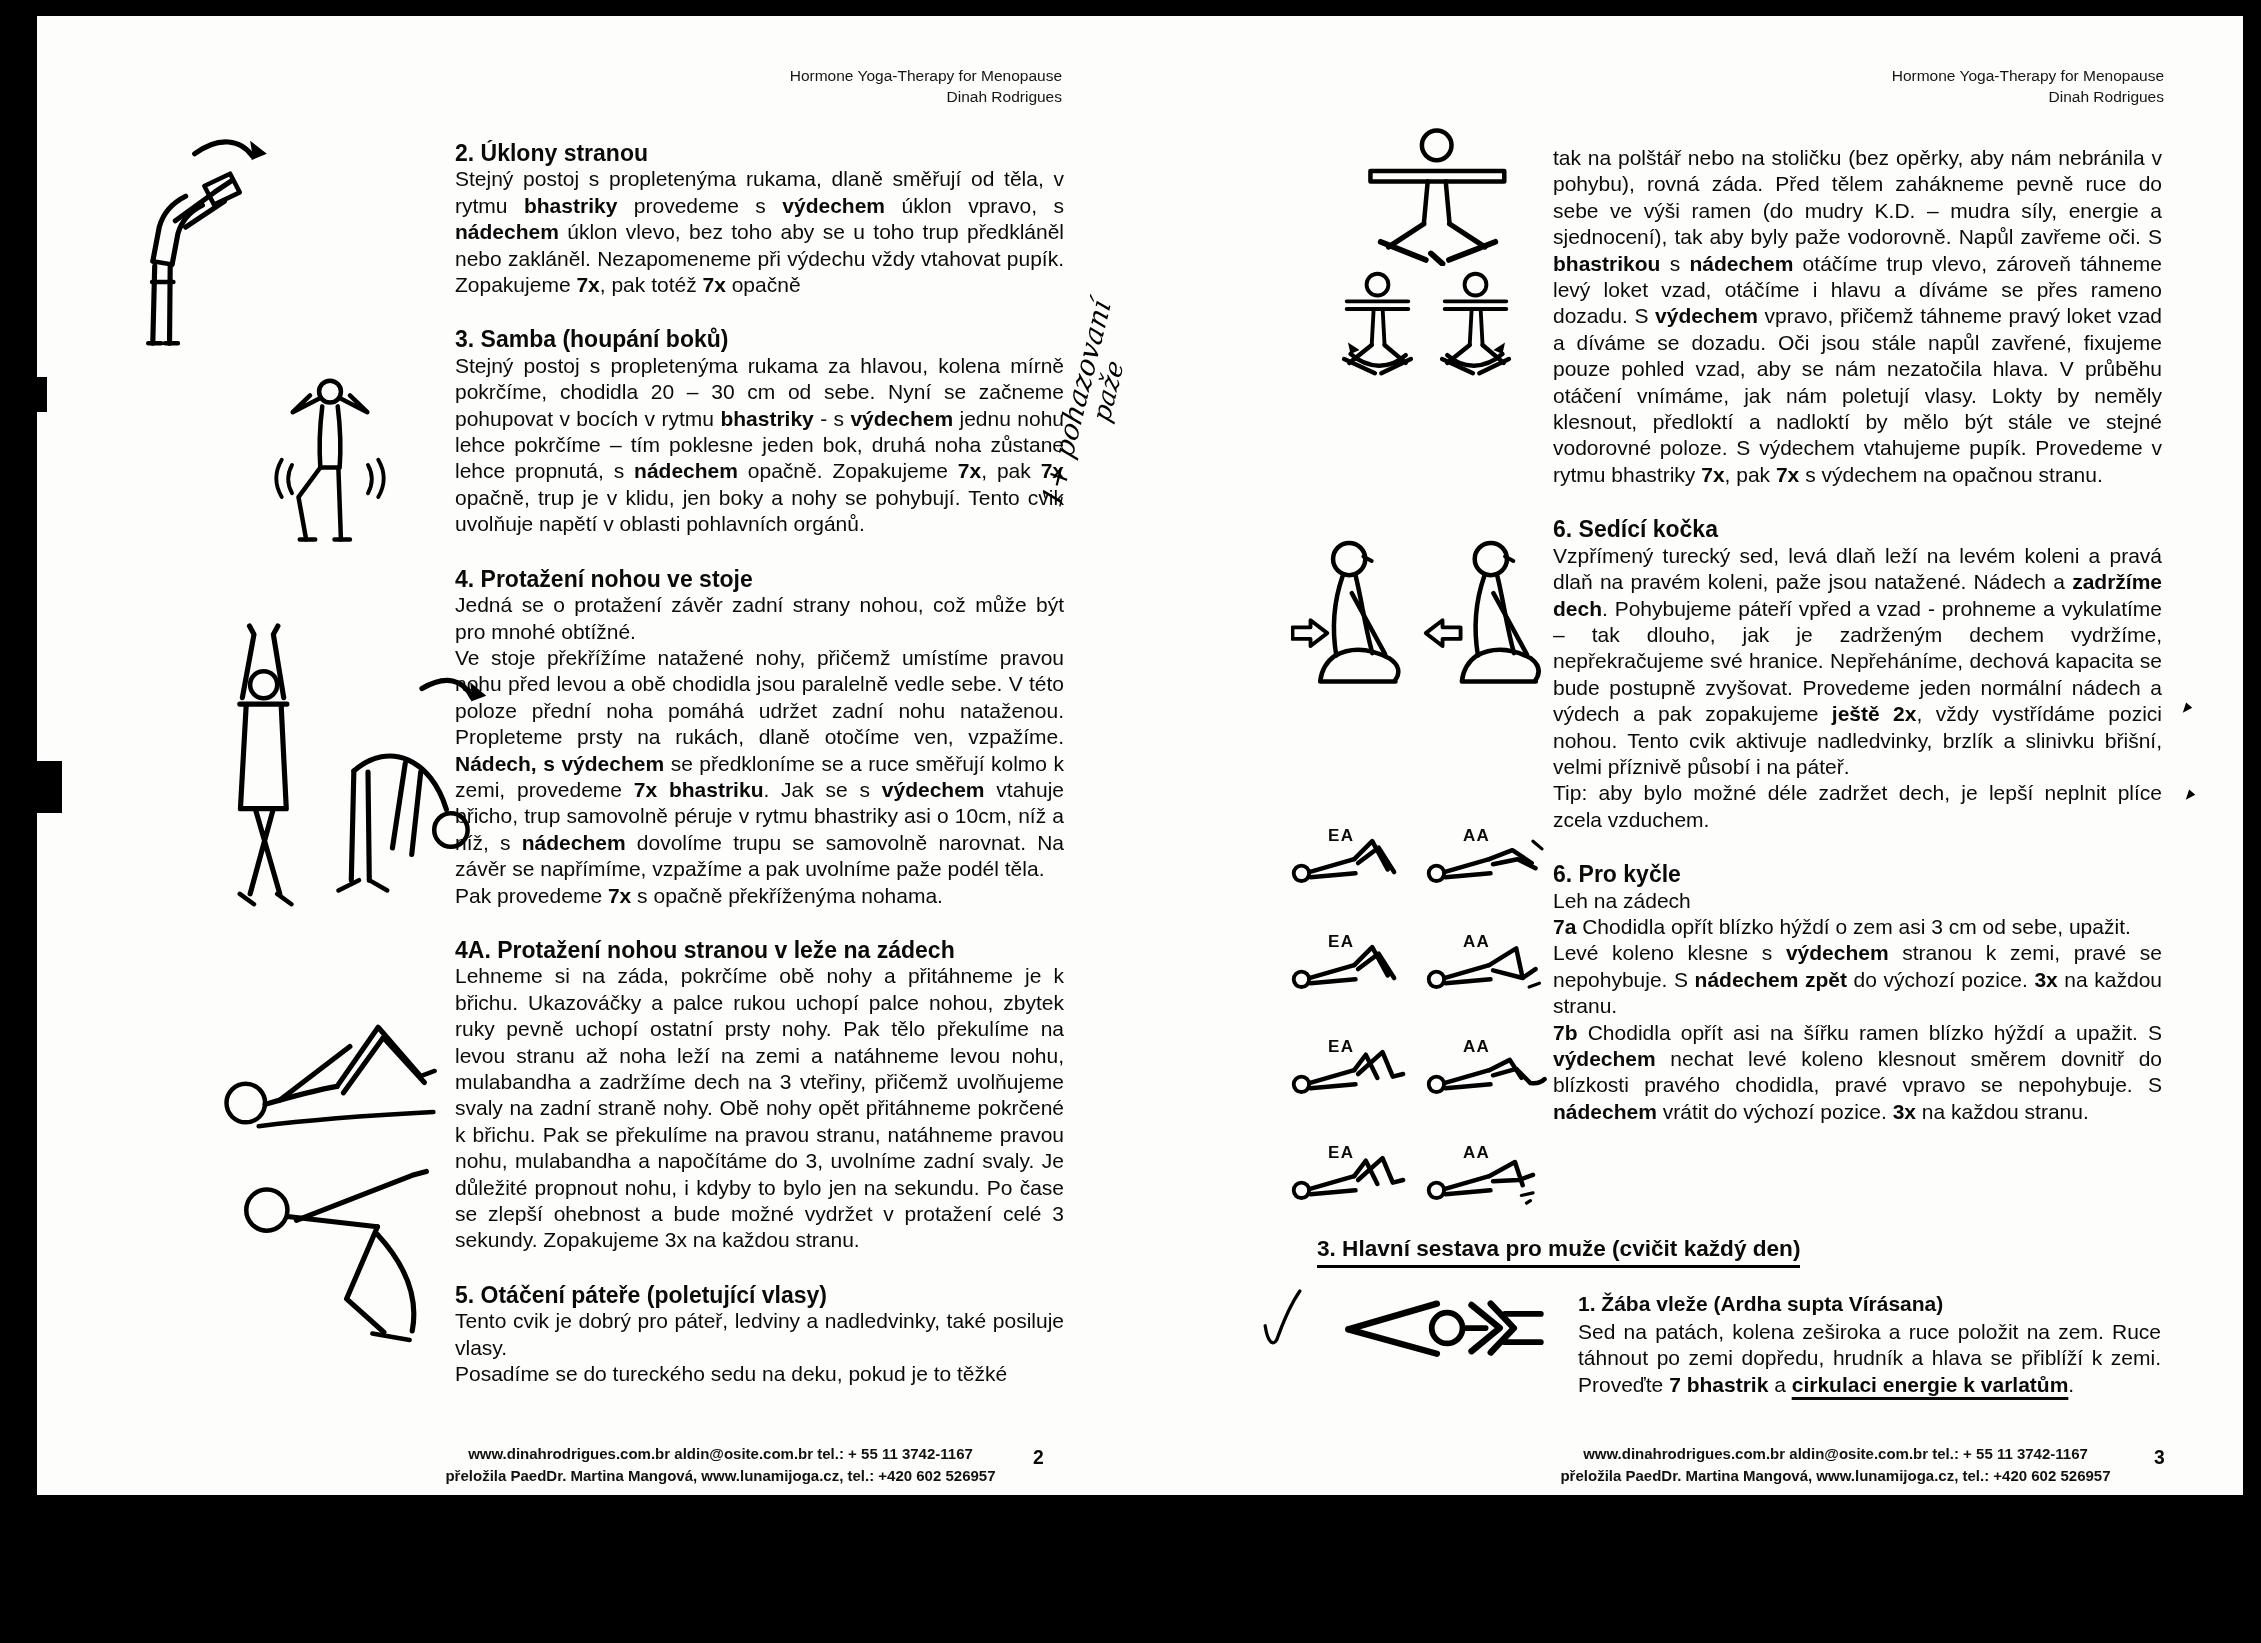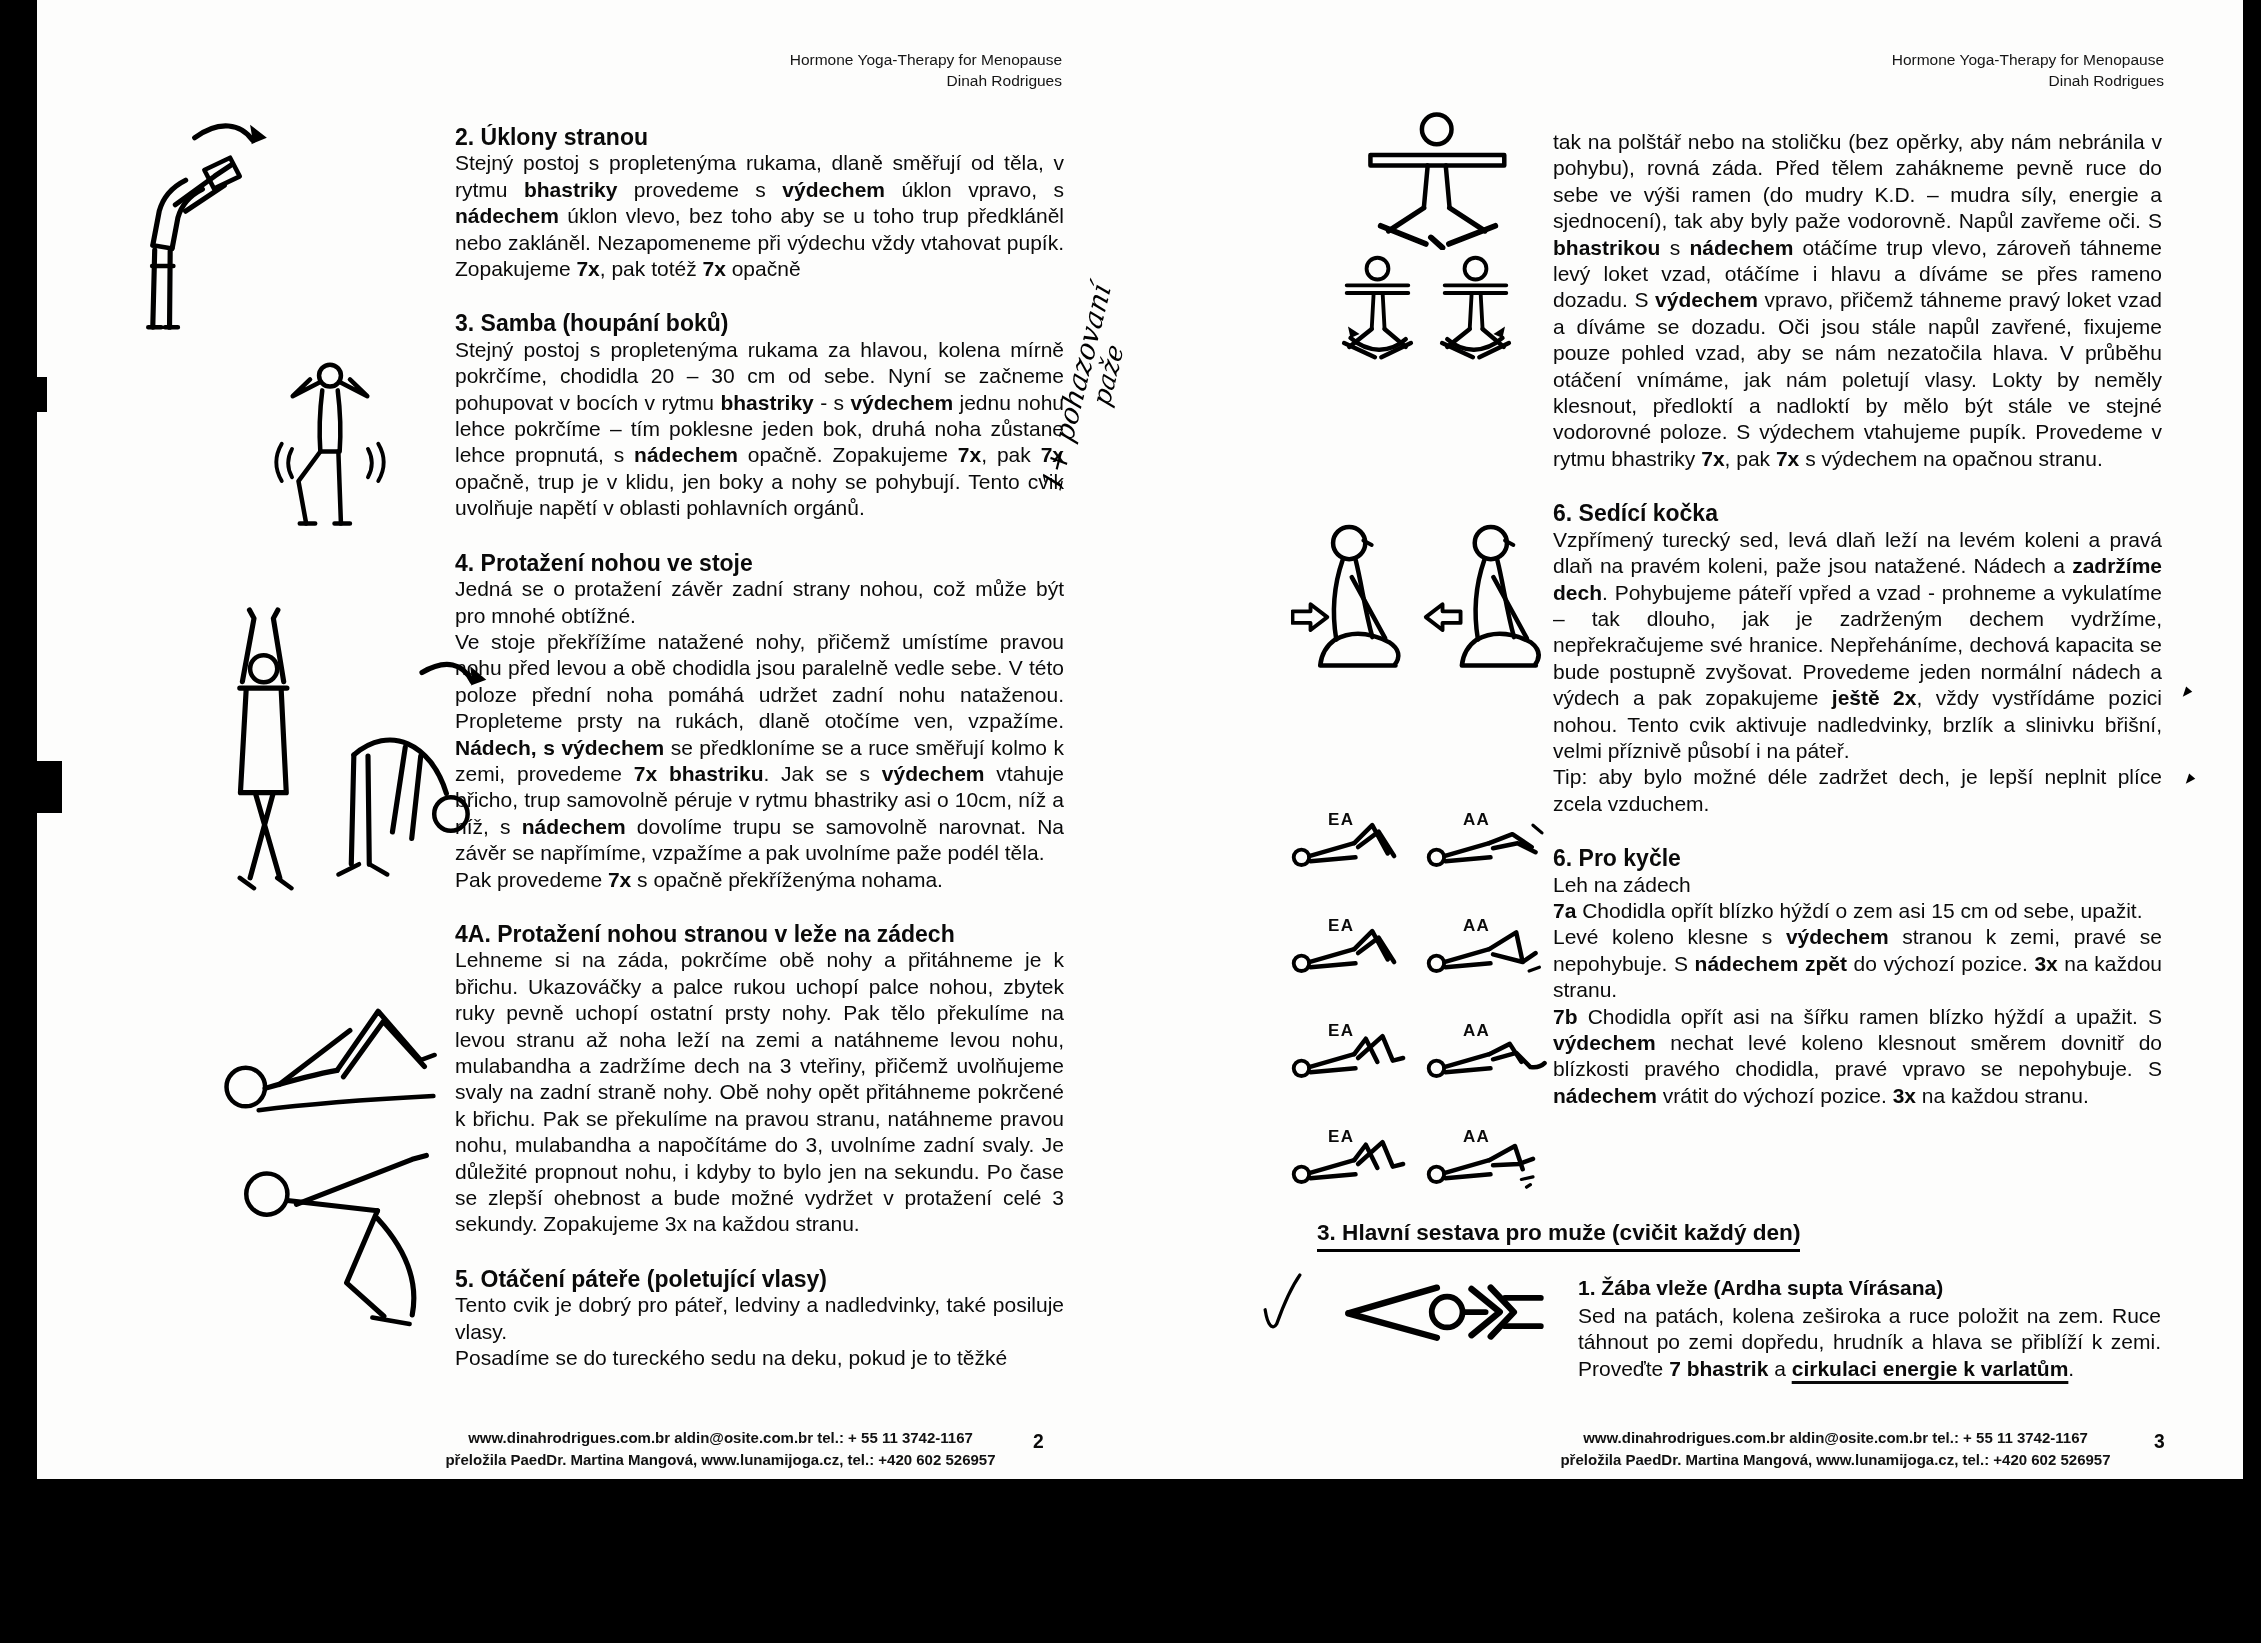--- a/index.html
+++ b/index.html
@@ -1,18 +1,18 @@
 <!DOCTYPE html>
 <html style="font-size:10.3px"><head>
 <meta charset="utf-8">
 <style>
   html,body{margin:0;padding:0;background:#000;}
   body{width:2261px;height:1644px;position:relative;overflow:hidden;
        font-family:"Liberation Sans",sans-serif;color:#0a0a0a;}
-  .page{position:absolute;left:37px;top:0;width:2206px;height:1479px;background:#fdfdfc;}
+  .page{position:absolute;left:37px;top:16px;width:2206px;height:1479px;background:#fdfdfc;}
   .tab{position:absolute;background:#000;}
   .hdr{position:absolute;font-size:15.5px;line-height:21px;text-align:right;color:#151515;}
   .col{position:absolute;font-size:21px;line-height:26.4px;text-align:justify;overflow:hidden;}
   .col p{margin:0;}
   .col h3{font-size:23px;line-height:26.4px;margin:0;font-weight:bold;}
   .gap{margin-top:28px !important;}
   .b{font-weight:bold;}
   .u{text-decoration:underline;text-decoration-thickness:2.6px;text-underline-offset:4.5px;}
   .fig{position:absolute;}
   .fig svg{display:block;}
@@ -144,21 +144,21 @@
     <div>Dinah Rodrigues</div>
   </div>
 
   <div class="col" style="left:1516px;top:129px;width:609px;height:1070px;">
     <p><span>tak na polštář nebo na stoličku (bez opěrky, aby nám nebránila v pohybu), rovná záda. Před tělem zahákneme pevně ruce do sebe ve výši ramen (do mudry K.D. – mudra síly, energie a sjednocení), tak aby byly paže vodorovně. Napůl zavřeme oči. S </span><span class="b">bhastrikou</span><span> s </span><span class="b">nádechem</span><span> otáčíme trup vlevo, zároveň táhneme levý loket vzad, otáčíme i hlavu a díváme se přes rameno dozadu. S </span><span class="b">výdechem</span><span> vpravo, přičemž táhneme pravý loket vzad a díváme se dozadu. Oči jsou stále napůl zavřené, fixujeme pouze pohled vzad, aby se nám nezatočila hlava. V průběhu otáčení vnímáme, jak nám poletují vlasy. Lokty by neměly klesnout, předloktí a nadloktí by mělo být stále ve stejné vodorovné poloze. S výdechem vtahujeme pupík. Provedeme v rytmu bhastriky </span><span class="b">7x</span><span>, pak </span><span class="b">7x</span><span> s výdechem na opačnou stranu.</span></p>
     <h3 class="gap">6. Sedící kočka</h3>
     <p><span>Vzpřímený turecký sed, levá dlaň leží na levém koleni a pravá dlaň na pravém koleni, paže jsou natažené. Nádech a </span><span class="b">zadržíme dech</span><span>. Pohybujeme páteří vpřed a vzad - prohneme a vykulatíme – tak dlouho, jak je zadrženým dechem vydržíme, nepřekračujeme své hranice. Nepřeháníme, dechová kapacita se bude postupně zvyšovat. Provedeme jeden normální nádech a výdech a pak zopakujeme </span><span class="b">ještě 2x</span><span>, vždy vystřídáme pozici nohou. Tento cvik aktivuje nadledvinky, brzlík a slinivku břišní, velmi příznivě působí i na páteř.</span></p>
     <p><span>Tip: aby bylo možné déle zadržet dech, je lepší neplnit plíce zcela vzduchem.</span></p>
     <h3 class="gap">6. Pro kyčle</h3>
     <p>Leh na zádech</p>
-    <p><span class="b">7a</span><span> Chodidla opřít blízko hýždí o zem asi 15 cm od sebe, upažit.</span></p>
+    <p><span class="b">7a</span><span> Chodidla opřít blízko hýždí o zem asi 3 cm od sebe, upažit.</span></p>
     <p><span>Levé koleno klesne s </span><span class="b">výdechem</span><span> stranou k zemi, pravé se nepohybuje. S </span><span class="b">nádechem zpět</span><span> do výchozí pozice. </span><span class="b">3x</span><span> na každou stranu.</span></p>
     <p><span class="b">7b</span><span> Chodidla opřít asi na šířku ramen blízko hýždí a upažit. S </span><span class="b">výdechem</span><span> nechat levé koleno klesnout směrem dovnitř do blízkosti pravého chodidla, pravé vpravo se nepohybuje. S </span><span class="b">nádechem</span><span> vrátit do výchozí pozice. </span><span class="b">3x</span><span> na každou stranu.</span></p>
   </div>
 
   <div class="mainhead" style="left:1280px;top:1220px;">
     <span>3. Hlavní sestava pro muže (cvičit každý den)</span>
   </div>
 
   <div class="zaba" style="left:1541px;top:1275px;width:583px;">
     <h3>1. Žába vleže (Ardha supta Vírásana)</h3>

